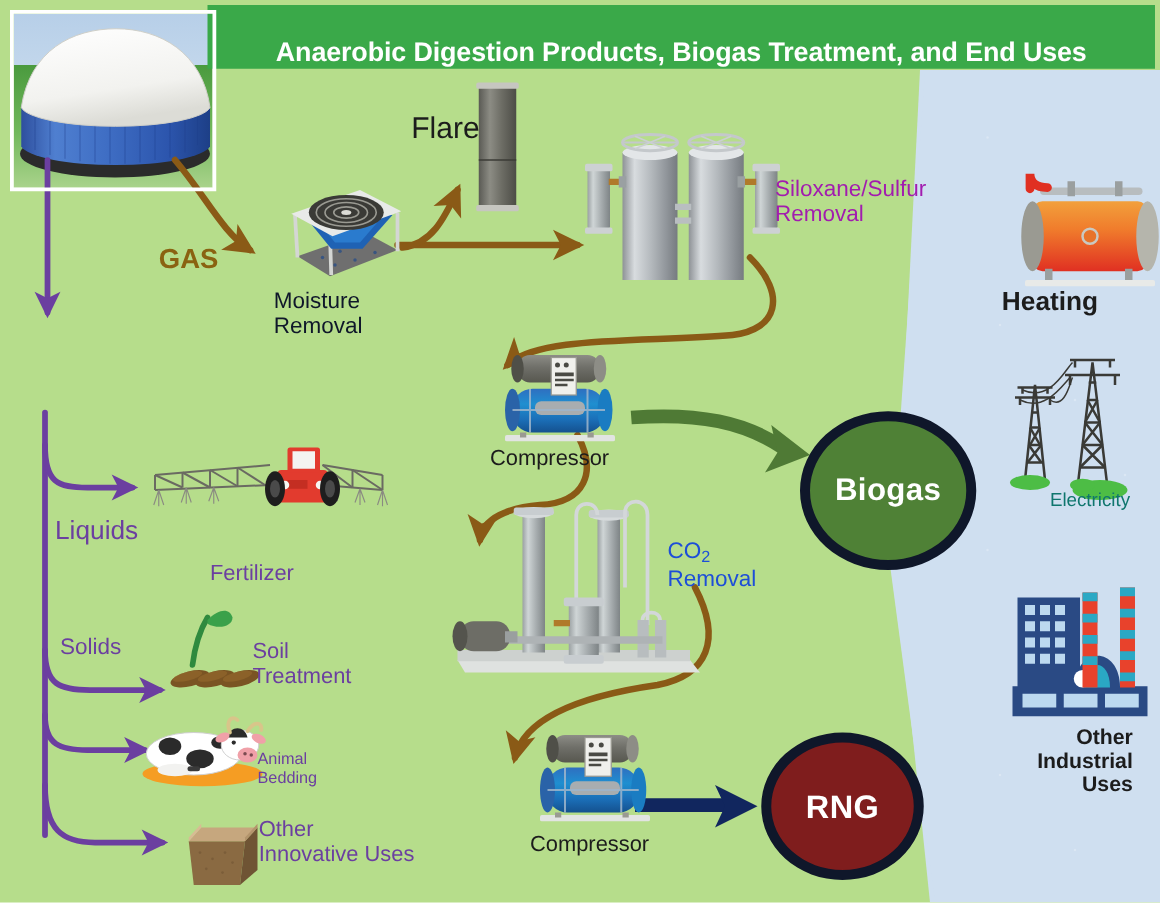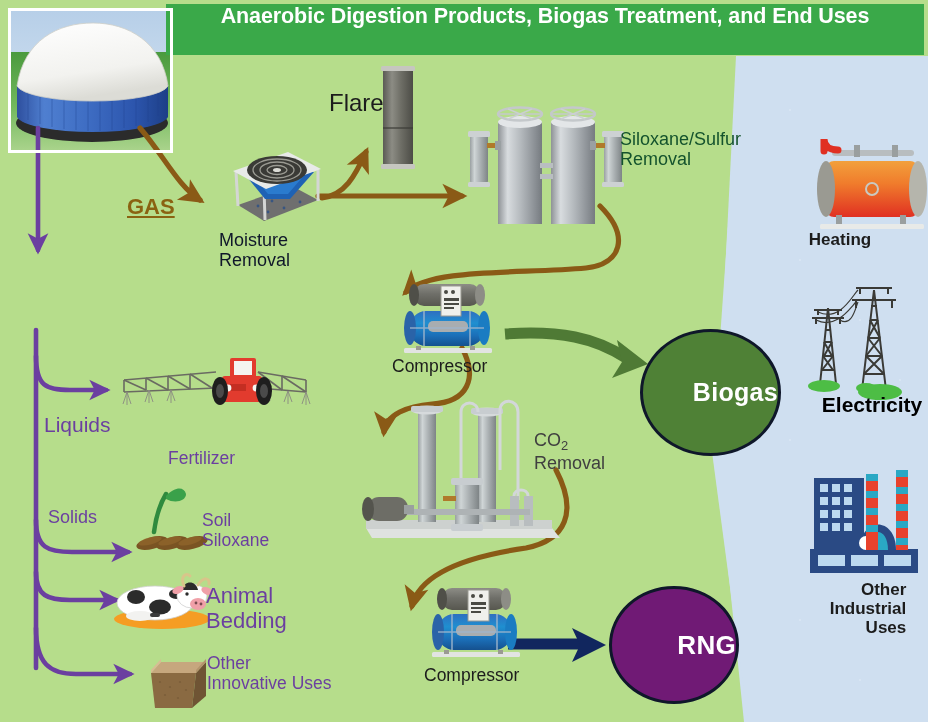--- a/index.html
+++ b/index.html
@@ -18,21 +18,21 @@
   #bgsvg{position:absolute;inset:0;width:928px;height:722px;}
   .layer{position:absolute;inset:0;width:928px;height:722px;pointer-events:none;}
   .layer > *{pointer-events:auto;}
 
   
   #header-bar{
     position:absolute;
     left:166px; top:4px;
     width:758px; height:51px;
     background:#3aa949;
-    display:flex;align-items:flex-start;justify-content:center;
+    display:flex;align-items:flex-end;justify-content:center;
   }
   #header-title{
     color:#ffffff;
     font-size:21.5px;
     font-weight:bold;
     letter-spacing:-0.1px;
     white-space:nowrap;
   }
 
   
@@ -45,56 +45,56 @@
   }
 
   
   .lbl{
     position:absolute;
     line-height:1.13;
     white-space:pre-line;
   }
 
   
-  #label-gas{left:127px;top:195px;font-size:22px;font-weight:bold;color:#8a6211;text-decoration:underline;}
+  #label-gas{left:127px;top:195px;font-size:22px;font-weight:bold;color:#8a6211;}
   #label-digested{left:18px;top:258px;font-size:21.5px;color:#6b3fa0;letter-spacing:0.2px;}
   #label-liquids{left:44px;top:413px;font-size:21px;color:#6b3fa0;}
   #label-solids{left:48px;top:507px;font-size:18px;color:#6b3fa0;}
   #label-fertilizer{left:168px;top:449px;font-size:17.5px;color:#6b3fa0;}
   #label-soil{left:202px;top:511px;font-size:17.5px;color:#6b3fa0;}
-  #label-bedding{left:206px;top:584px;font-size:22px;color:#6b3fa0;}
+  #label-bedding{left:206px;top:600px;font-size:13px;color:#6b3fa0;}
   #label-other-uses{left:207px;top:654px;font-size:17.5px;color:#6b3fa0;}
   #label-flare{left:329px;top:89px;font-size:24px;color:#1c1c1c;}
   #label-moisture{left:219px;top:230px;font-size:18px;color:#0f172a;text-align:left;}
-  #label-siloxane{left:620px;top:129px;font-size:18px;color:#14532d;}
+  #label-siloxane{left:620px;top:141px;font-size:18px;color:#a21caf;}
   #label-compressor-1{left:392px;top:357px;font-size:17.5px;color:#1c1c1c;}
-  #label-co2{left:534px;top:430px;font-size:18px;color:#404040;}
+  #label-co2{left:534px;top:430px;font-size:18px;color:#1d4ed8;}
   #label-compressor-2{left:424px;top:666px;font-size:17.5px;color:#1c1c1c;}
-  #label-heating{left:840px;top:230px;font-size:17px;font-weight:bold;color:#1c1c1c;transform:translateX(-50%);}
-  #label-electricity{left:872px;top:393px;font-size:21px;font-weight:bold;color:#000000;transform:translateX(-50%);}
+  #label-heating{left:840px;top:230px;font-size:21px;font-weight:bold;color:#1c1c1c;transform:translateX(-50%);}
+  #label-electricity{left:872px;top:393px;font-size:15px;font-weight:normal;color:#0f766e;transform:translateX(-50%);}
   #label-industrial{left:868px;top:580px;font-size:17px;font-weight:bold;color:#1c1c1c;transform:translateX(-50%);text-align:right;}
 
   .sub{font-size:0.72em;vertical-align:-0.28em;}
 
   
   .node-circle{
     position:absolute;
     border-radius:50%;
-    display:flex;align-items:center;justify-content:flex-end;
+    display:flex;align-items:center;justify-content:center;
     box-sizing:border-box;
-    border:3px solid #0f172a;
+    border:8px solid #0f172a;
   }
   #node-biogas{
     left:640px;top:329px;width:141px;height:127px;
     background:#4f8136;
   }
   #node-biogas .node-text{font-size:25px;}
   #node-rng{
     left:609px;top:586px;width:130px;height:118px;
-    background:#701a75;
+    background:#7f1d1d;
   }
   #node-rng .node-text{font-size:26px;}
   .node-text{color:#ffffff;font-weight:bold;letter-spacing:0.3px;}
 </style>
 </head>
 <body>
 
 <div id="stage">
 
   <svg id="bgsvg" viewBox="0 0 928 722">
@@ -619,21 +619,21 @@
 
     <div id="digester-photo"></div>
 
     <div class="lbl" id="label-gas">GAS</div>
 
     <div class="lbl" id="label-liquids">Liquids</div>
     <div class="lbl" id="label-solids">Solids</div>
 
     <div class="lbl" id="label-fertilizer">Fertilizer</div>
     <div class="lbl" id="label-soil">Soil
-Siloxane</div>
+Treatment</div>
     <div class="lbl" id="label-bedding">Animal
 Bedding</div>
     <div class="lbl" id="label-other-uses">Other
 Innovative Uses</div>
 
     <div class="lbl" id="label-flare">Flare</div>
     <div class="lbl" id="label-moisture">Moisture
 Removal</div>
     <div class="lbl" id="label-siloxane">Siloxane/Sulfur
 Removal</div>

